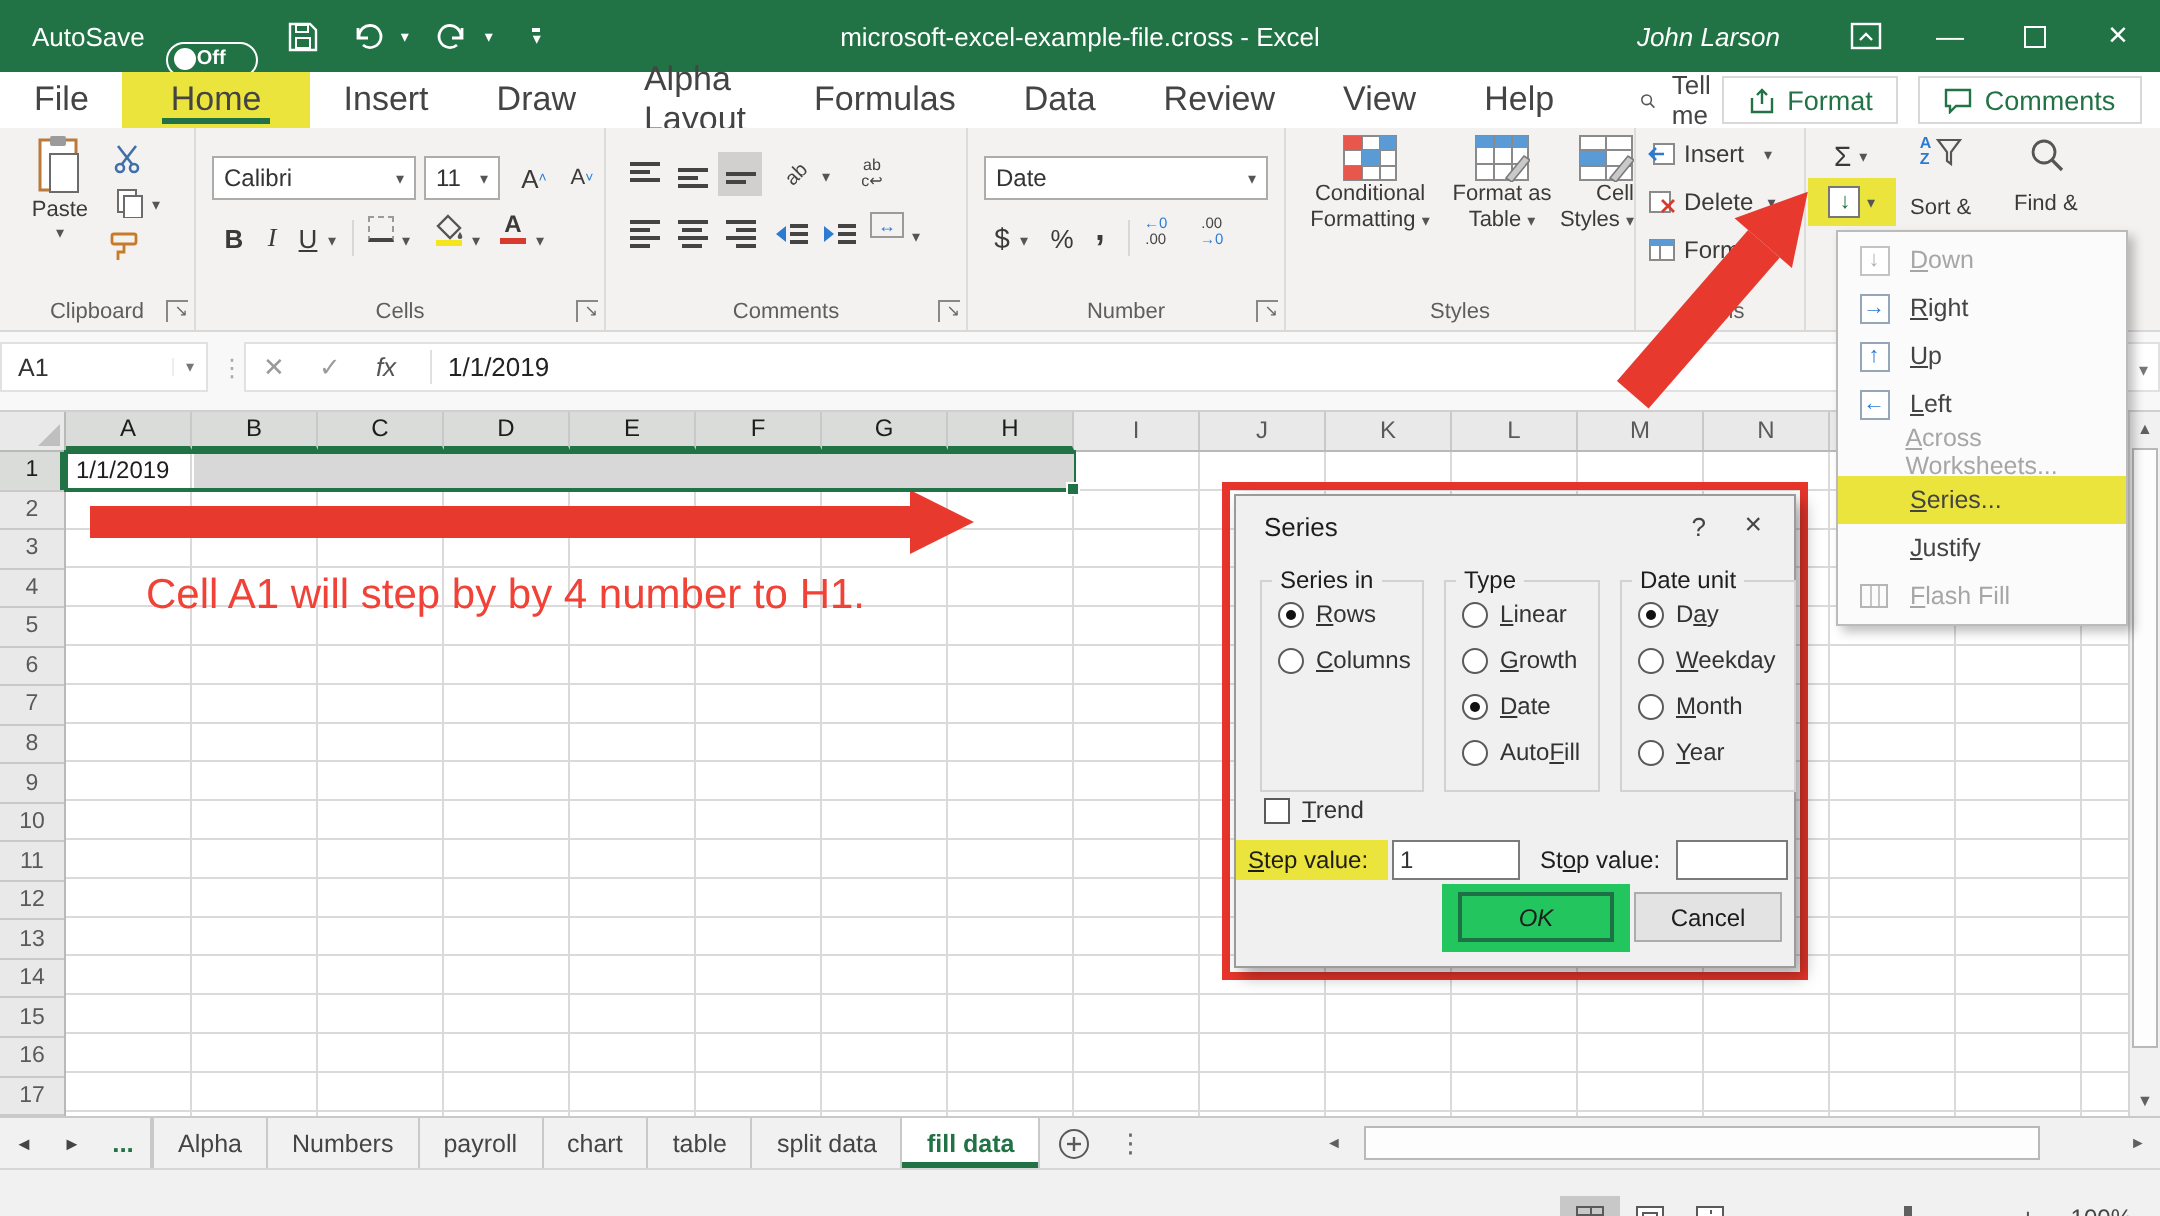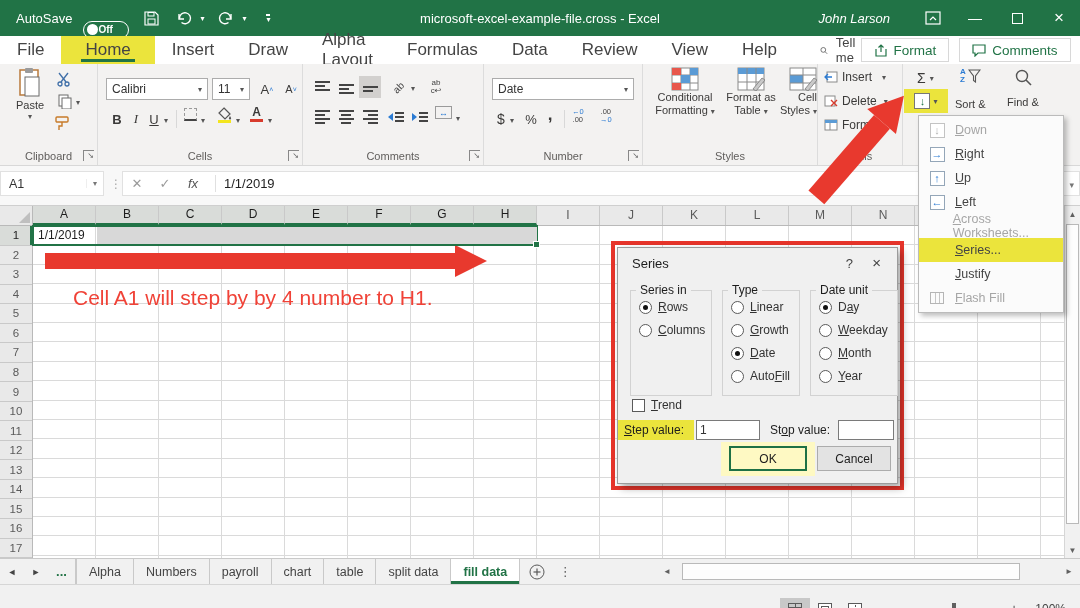--- a/index.html
+++ b/index.html
@@ -134,21 +134,21 @@
   .radiorow { display:flex; align-items:center; gap:6px; margin:9px 0 0 8px; }
   .radio { width:13px; height:13px; border:1px solid #5A5A5A; border-radius:50%; background:#fff; position:relative; flex:none; }
   .radio.on::after { content:""; position:absolute; left:3px; top:3px; width:5px; height:5px; border-radius:50%; background:#111; }
   #trendrow { position:absolute; left:14px; top:150px; display:flex; align-items:center; gap:6px; }
   .checkbox { width:13px; height:13px; border:1px solid #5A5A5A; background:#fff; }
   #steplabel { position:absolute; left:0; top:172px; width:76px; background:#EBE43C; padding:3px 0 3px 6px; color:#1d1d1d; }
   #stepinput { position:absolute; left:78px; top:172px; width:64px; height:20px; background:#fff;
                border:1px solid #7A7A7A; font-size:12px; padding-left:3px; display:flex; align-items:center; }
   #stoplabel { position:absolute; left:152px; top:175px; color:#1d1d1d; }
   #stopinput { position:absolute; left:220px; top:172px; width:56px; height:20px; background:#fff; border:1px solid #7A7A7A; }
-  #okwrap { position:absolute; left:103px; top:194px; width:94px; height:34px; background:#fef9c3; }
+  #okwrap { position:absolute; left:103px; top:194px; width:94px; height:34px; background:#22c55e;font-style:italic; }
   #okbtn { position:absolute; left:8px; top:4px; width:78px; height:25px; border:2px solid #1E7145;
            display:flex; align-items:center; justify-content:center; color:#1d1d1d; }
   #cancelbtn { position:absolute; left:199px; top:198px; width:74px; height:25px; background:#E3E3E3;
                border:1px solid #ACACAC; display:flex; align-items:center; justify-content:center; color:#1d1d1d; }
 
   
   #vscroll { position:absolute; right:0; top:206px; width:16px; height:352px; background:#F1F1F1;
              border-left:1px solid #D6D6D6; z-index:2; }
   .sbtn { position:absolute; left:0; width:15px; height:16px; color:#606060; font-size:8px;
           display:flex; align-items:center; justify-content:center; }

